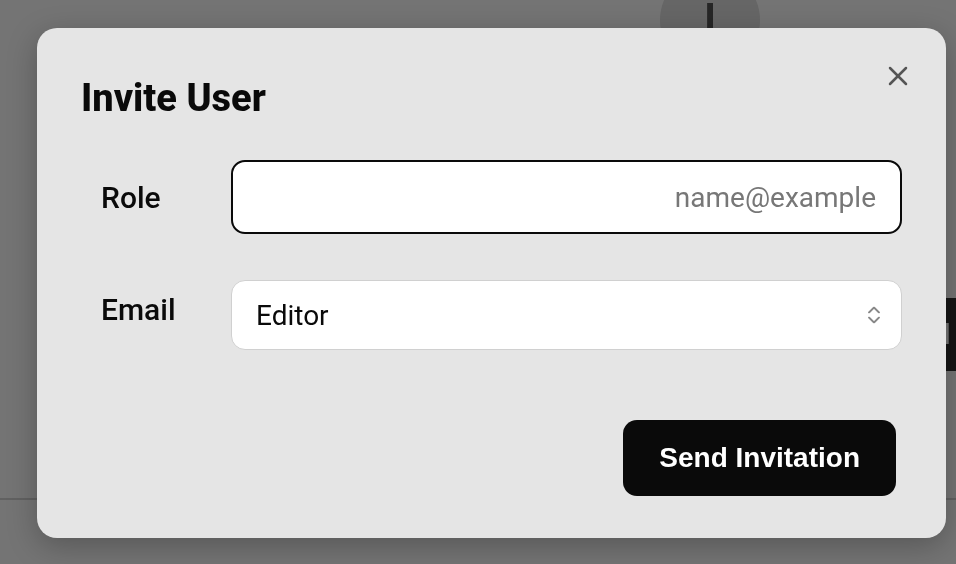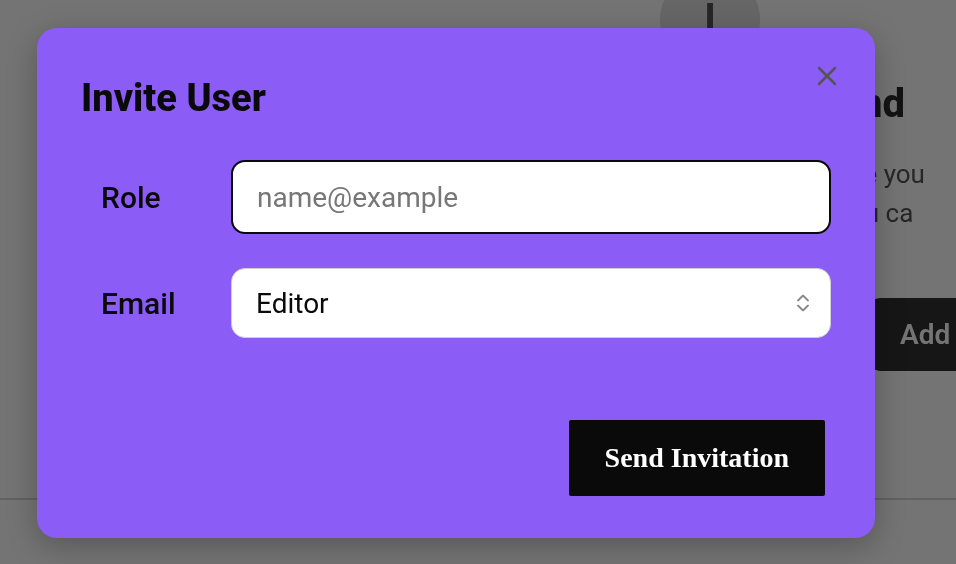--- a/index.html
+++ b/index.html
@@ -75,23 +75,23 @@
       top: 498px;
       left: 0;
       right: 0;
       height: 2px;
       background: #ccc;
     }
     .modal {
       position: absolute;
       top: 28px;
       left: 37px;
-      width: 838px;
+      width: 909px;
       height: 510px;
-      background: #8b5cf6;
+      background: #e5e5e5;
       border-radius: 20px;
       box-shadow: 0 8px 30px rgba(0,0,0,0.25);
       padding: 48px 44px 44px 44px;
     }
     .modal-title {
       font-size: 38px;
       font-weight: 800;
       color: #0a0a0a;
       margin-bottom: 40px;
     }
@@ -130,20 +130,21 @@
     .text-input {
       width: 100%;
       height: 74px;
       border: 2px solid #0a0a0a;
       border-radius: 14px;
       padding: 0 24px;
       font-size: 28px;
       font-family: inherit;
       color: #0a0a0a;
       outline: none;
+      text-align: right;
     }
     .text-input::placeholder {
       color: #777;
     }
     .select-wrapper {
       position: relative;
       width: 100%;
     }
     .select-input {
       width: 100%;
@@ -152,20 +153,21 @@
       border-radius: 14px;
       padding: 0 50px 0 24px;
       font-size: 28px;
       font-family: inherit;
       color: #0a0a0a;
       background: #fff;
       appearance: none;
       -webkit-appearance: none;
       outline: none;
       cursor: pointer;
+      margin-top: 12px;
     }
     .select-chevrons {
       position: absolute;
       right: 22px;
       top: 50%;
       transform: translateY(-50%);
       pointer-events: none;
       display: flex;
       flex-direction: column;
       gap: 3px;
@@ -177,26 +179,26 @@
     }
     .modal-footer {
       position: absolute;
       bottom: 42px;
       right: 50px;
     }
     .send-btn {
       background: #0a0a0a;
       color: #fff;
       border: none;
-      border-radius: 2px;
+      border-radius: 14px;
       font-size: 28px;
       font-weight: 700;
       padding: 22px 36px;
       cursor: pointer;
-      font-family: Liberation Serif, serif;
+      font-family: Liberation Sans, sans-serif;
     }
   </style>
 </head>
 <body>
 
 <div class="bg-content">
   <div class="bg-avatar">
     <span>I</span>
   </div>
   <div class="bg-heading">nd</div>

